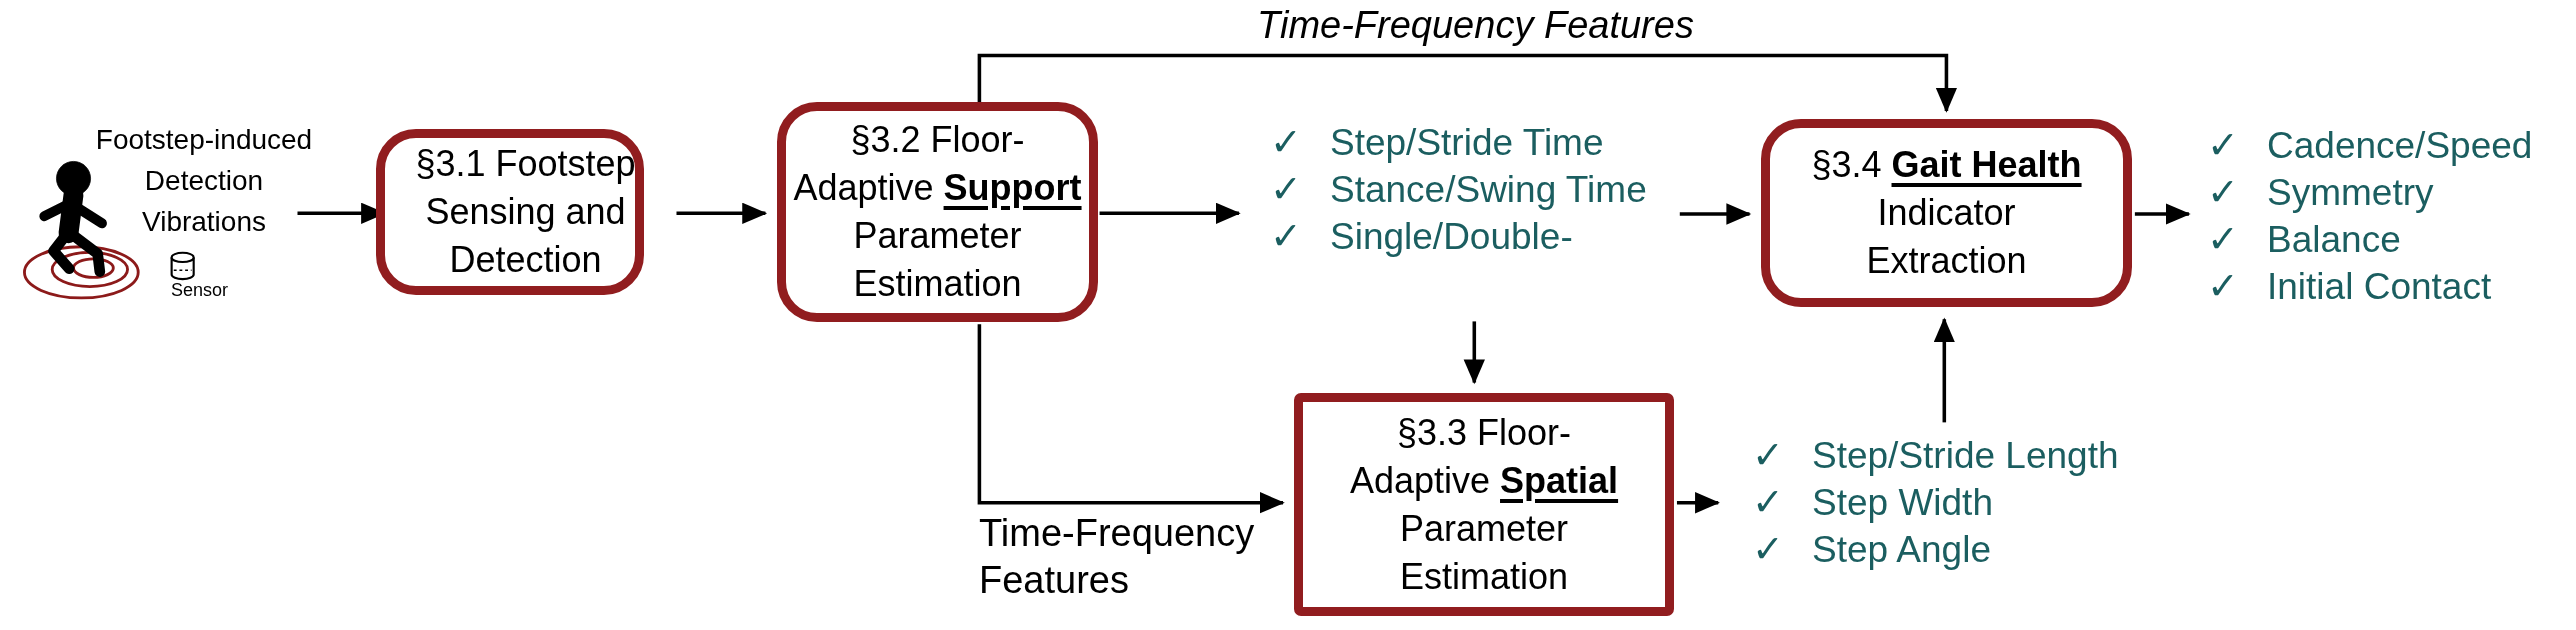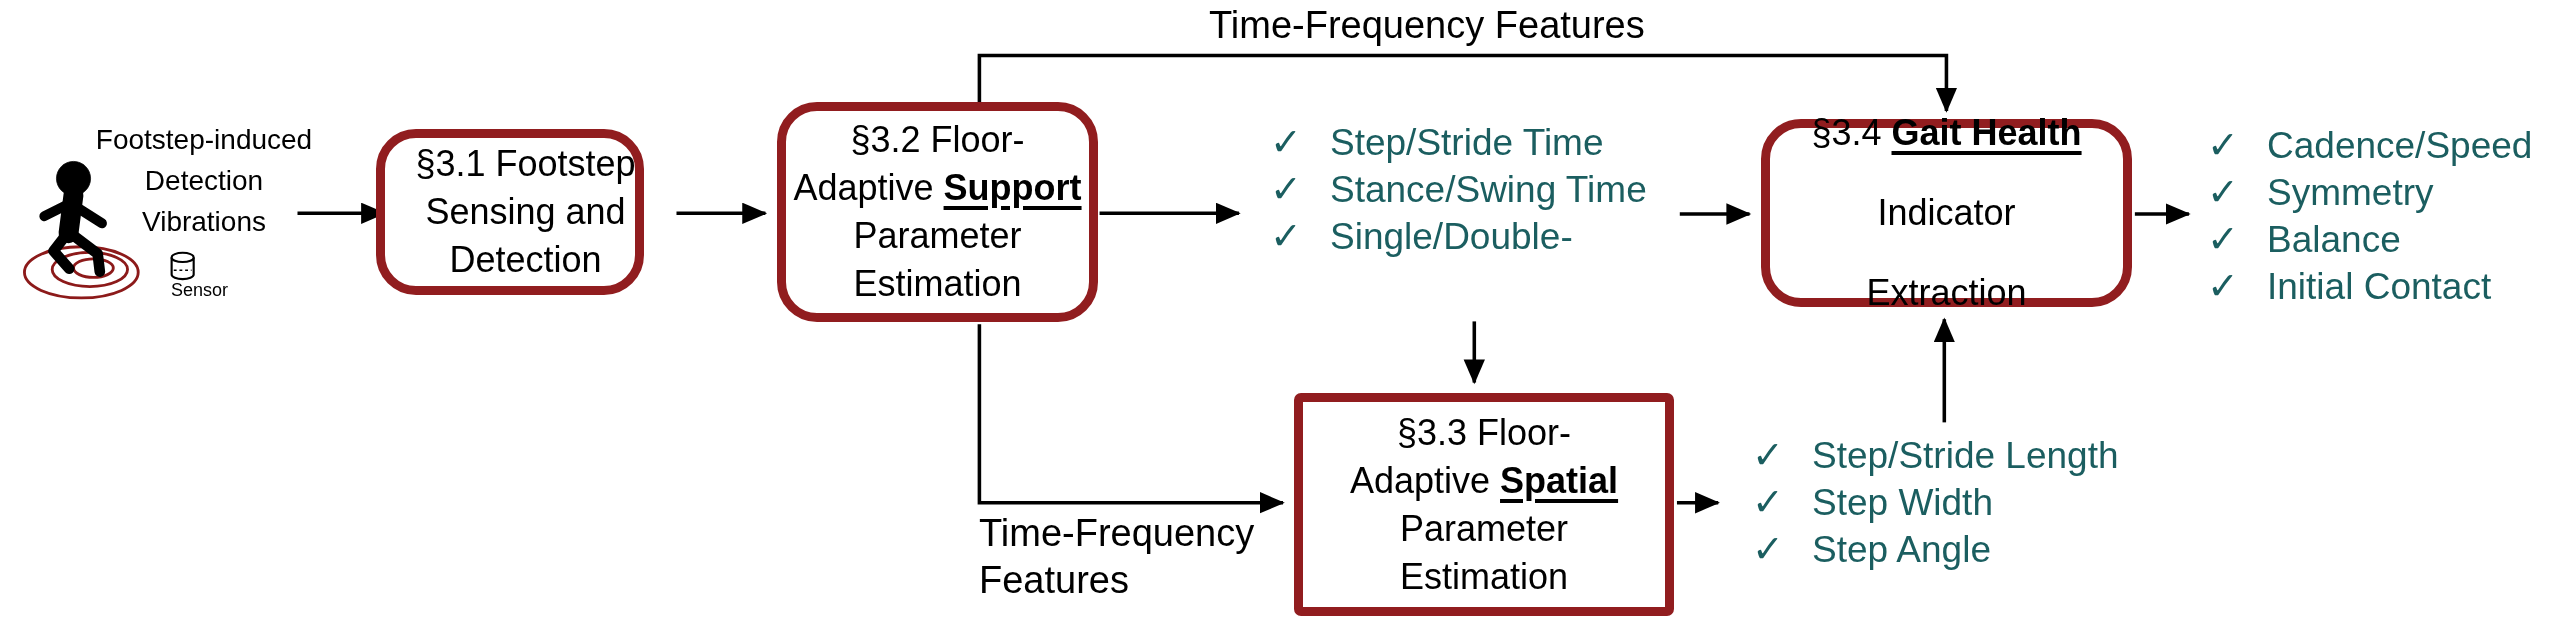--- a/index.html
+++ b/index.html
@@ -24,35 +24,35 @@
     border-radius:40px;background:#ffffff;
     display:flex;flex-direction:column;justify-content:center;align-items:center;
     text-align:center;font-size:36px;
   }
   .bl{line-height:48px;white-space:nowrap;}
   .em{font-weight:bold;text-decoration:underline;text-decoration-thickness:3.6px;text-underline-offset:5.7px;}
 
   #box31{left:376px;top:129px;width:268px;height:166px;padding-left:31px;}
   #box32{left:777px;top:102px;width:321px;height:220px;}
   #box33{left:1294px;top:393px;width:380px;height:223px;border-radius:7px;}
-  #box34{left:1761px;top:119px;width:371px;height:188px;gap:32px;}
+  #box34{left:1761px;top:119px;width:371px;height:188px;}
 
   .cklist{position:absolute;color:var(--teal);font-size:37px;}
   .ckrow{position:relative;padding-left:60px;line-height:47px;white-space:nowrap;}
   .ck{position:absolute;left:0;top:0;font-size:38px;}
   #list-temporal{left:1270px;top:119px;}
   #list-spatial{left:1752px;top:432px;}
   #list-gait{left:2207px;top:122px;}
 
   .caption{position:absolute;left:60px;top:119px;width:288px;text-align:center;
            font-size:28px;line-height:41px;}
   .sensor-label{position:absolute;left:139px;top:280px;width:121px;text-align:center;font-size:18px;}
 
   .elabel{position:absolute;font-size:38px;}
-  #top-edge-label{left:1209px;top:4.3px;width:533px;line-height:43px;white-space:nowrap;}
+  #top-edge-label{left:1209px;top:4.3px;width:533px;text-align:center;line-height:43px;white-space:nowrap;font-style:italic;}
   #bottom-edge-label{left:979px;top:510px;width:334px;text-align:left;line-height:47px;}
 </style>
 </head>
 <body>
 
 <div class="stage">
 
   <svg class="overlay" viewBox="0 0 3622 886" xmlns="http://www.w3.org/2000/svg">
     <defs>
       <marker id="arr" markerWidth="8" markerHeight="7" refX="6.5" refY="3" orient="auto" markerUnits="strokeWidth">

